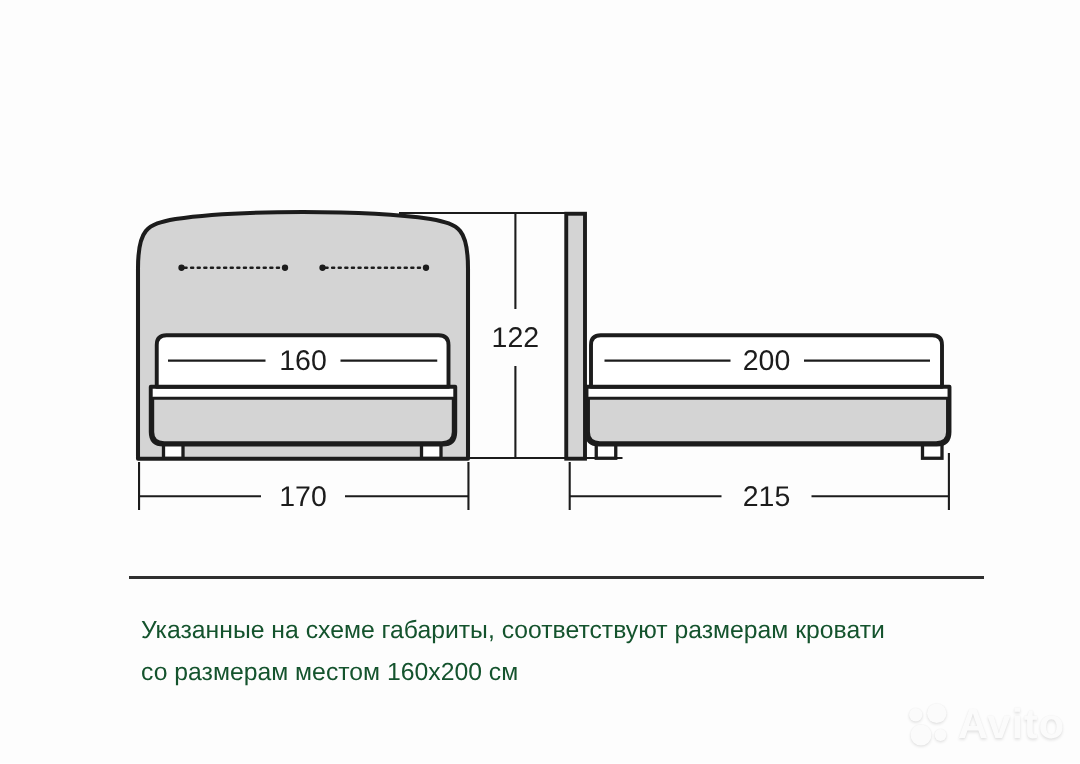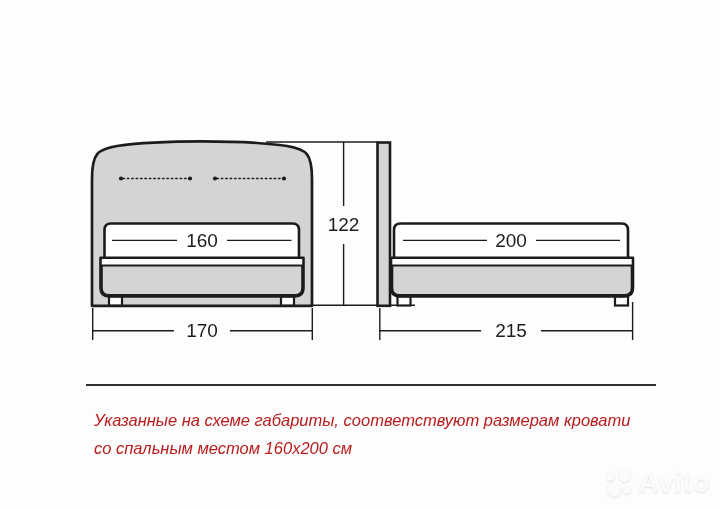--- a/index.html
+++ b/index.html
@@ -12,21 +12,21 @@
   .dim-text{
     font-family:"Liberation Sans", sans-serif;
     font-size:19px;fill:#1c1c1c;
   }
   .separator{
     position:absolute;left:86px;top:384px;width:570px;height:2px;
     background:#2f2f2f;
   }
   .caption{
     position:absolute;left:94px;top:406px;width:560px;
-    font-size:16.5px;line-height:28px;color:#b91c1c;font-style:italic;
+    font-size:16.5px;line-height:28px;color:#14532d;
   }
   .watermark{
     position:absolute;right:4px;bottom:4px;height:44px;
     display:flex;align-items:center;gap:6px;padding:0 6px;
   }
   .wm-logo{position:relative;width:28px;height:29px;}
   .wm-dot{
     position:absolute;border-radius:50%;background:#fbfbfb;
     box-shadow:0 1px 2px rgba(0,0,0,0.10), 0 0 1px rgba(0,0,0,0.06);
   }
@@ -114,21 +114,21 @@
       <line x1="379.8" y1="330.8" x2="481" y2="330.8"></line>
       <line x1="541" y1="330.8" x2="632.6" y2="330.8"></line>
     </g>
     <text class="dim-text" x="511" y="337.3" text-anchor="middle">215</text>
   </svg>
 
   <div class="separator"></div>
 
   <div class="caption">
     <div>Указанные на схеме габариты, соответствуют размерам кровати</div>
-    <div>со спальным местом 160x200 см</div>
+    <div>со размерам местом 160x200 см</div>
   </div>
 
   <div class="watermark">
     <div class="wm-logo">
       <div class="wm-dot d1"></div>
       <div class="wm-dot d2"></div>
       <div class="wm-dot d3"></div>
       <div class="wm-dot d4"></div>
     </div>
     <span class="wm-text">Avito</span>

